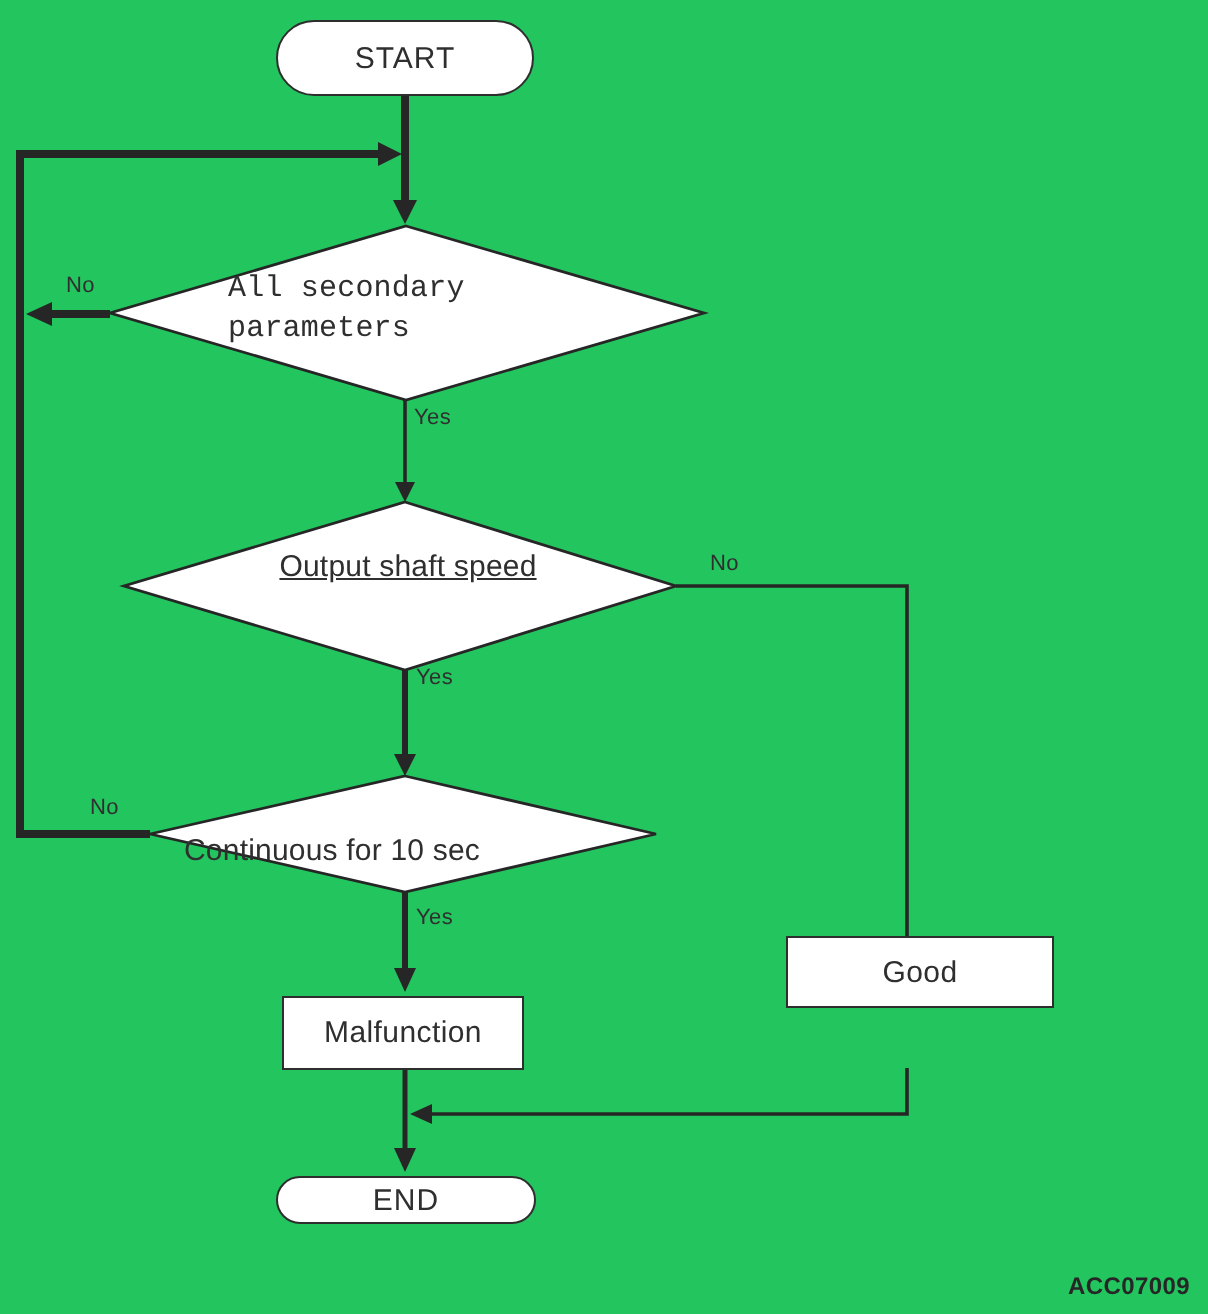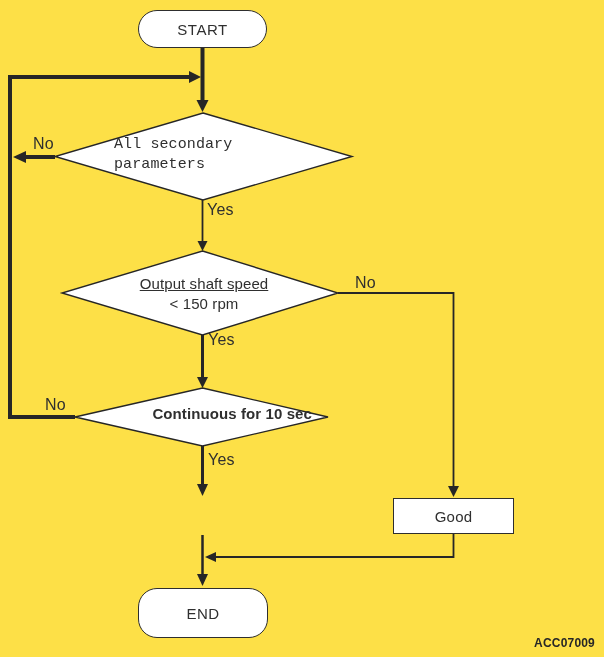--- a/index.html
+++ b/index.html
@@ -4,21 +4,21 @@
 <style>
   html, body {
     margin: 0;
     padding: 0;
     background: #ffffff;
   }
   .canvas {
     position: relative;
     width: 604px;
     height: 657px;
-    background: #fde047;
+    background: #22c55e;
     font-family: "Liberation Sans", "DejaVu Sans", sans-serif;
     color: #2f2f2f;
     overflow: hidden;
   }
   .connector-layer {
     position: absolute;
     left: 0;
     top: 0;
     width: 604px;
     height: 657px;
@@ -48,21 +48,21 @@
   .terminator { border-radius: 19px; }
   .process    { letter-spacing: 0.2px; }
   .diamond-label {
     position: absolute;
     font-size: 15px;
     line-height: 20px;
     letter-spacing: 0.1px;
   }
   .edge-label {
     position: absolute;
-    font-size: 16px;
+    font-size: 11px;
     line-height: 15px;
     letter-spacing: 0.2px;
     white-space: nowrap;
   }
   .figure-code {
     position: absolute;
     right: 9px;
     top: 636px;
     font-size: 12px;
     font-weight: bold;
@@ -104,35 +104,35 @@
     <path class="edge edge-thin" d="M453.5 534 L453.5 557 L215 557"></path>
     <polygon class="arrowhead" points="216,552 216,562 205,557"></polygon>
 
     <polygon class="diamond" points="203,113 352,156.5 203,200 55,156.5"></polygon>
     <polygon class="diamond" points="202.5,251 338,293 202.5,335 62,293"></polygon>
     <polygon class="diamond" points="202.5,388 328,417 202.5,446 75,417"></polygon>
   </svg>
 
   <div class="node terminator" style="left:138px; top:10px; width:129px; height:38px;">START</div>
 
+  <div class="node process" style="left:141px; top:498px; width:121px; height:37px;">Malfunction</div>
 
-  <div class="node process" style="left:393px; top:498px; width:121px; height:36px;">Good</div>
+  <div class="node process" style="left:393px; top:468px; width:134px; height:36px;">Good</div>
 
-  <div class="node terminator" style="left:138px; top:588px; width:130px; height:50px;text-align:right;">END</div>
+  <div class="node terminator" style="left:138px; top:588px; width:130px; height:24px;text-align:right;">END</div>
 
   <div class="diamond-label" style="left:114px; top:135px; width:200px; text-align:left;">
     <span style="display:block;font-family:Liberation Mono, monospace;">All secondary parameters</span>
   </div>
 
   <div class="diamond-label" style="left:94px; top:274px; width:220px; text-align:center;">
     <span style="display:block;text-decoration:underline;">Output shaft speed</span>
-    <span style="display:block;">&lt; 150 rpm</span>
   </div>
 
-  <div class="diamond-label" style="left:92px; top:404px; width:220px; text-align:right;font-weight:bold;">Continuous for 10 sec</div>
+  <div class="diamond-label" style="left:92px; top:416px; width:220px; text-align:left;">Continuous for 10 sec</div>
 
   <span class="edge-label" style="left:33px;  top:136px;">No</span>
 
   <span class="edge-label" style="left:207px; top:202px;">Yes</span>
 
   <span class="edge-label" style="left:355px; top:275px;">No</span>
 
   <span class="edge-label" style="left:208px; top:332px;">Yes</span>
 
   <span class="edge-label" style="left:45px;  top:397px;">No</span>

